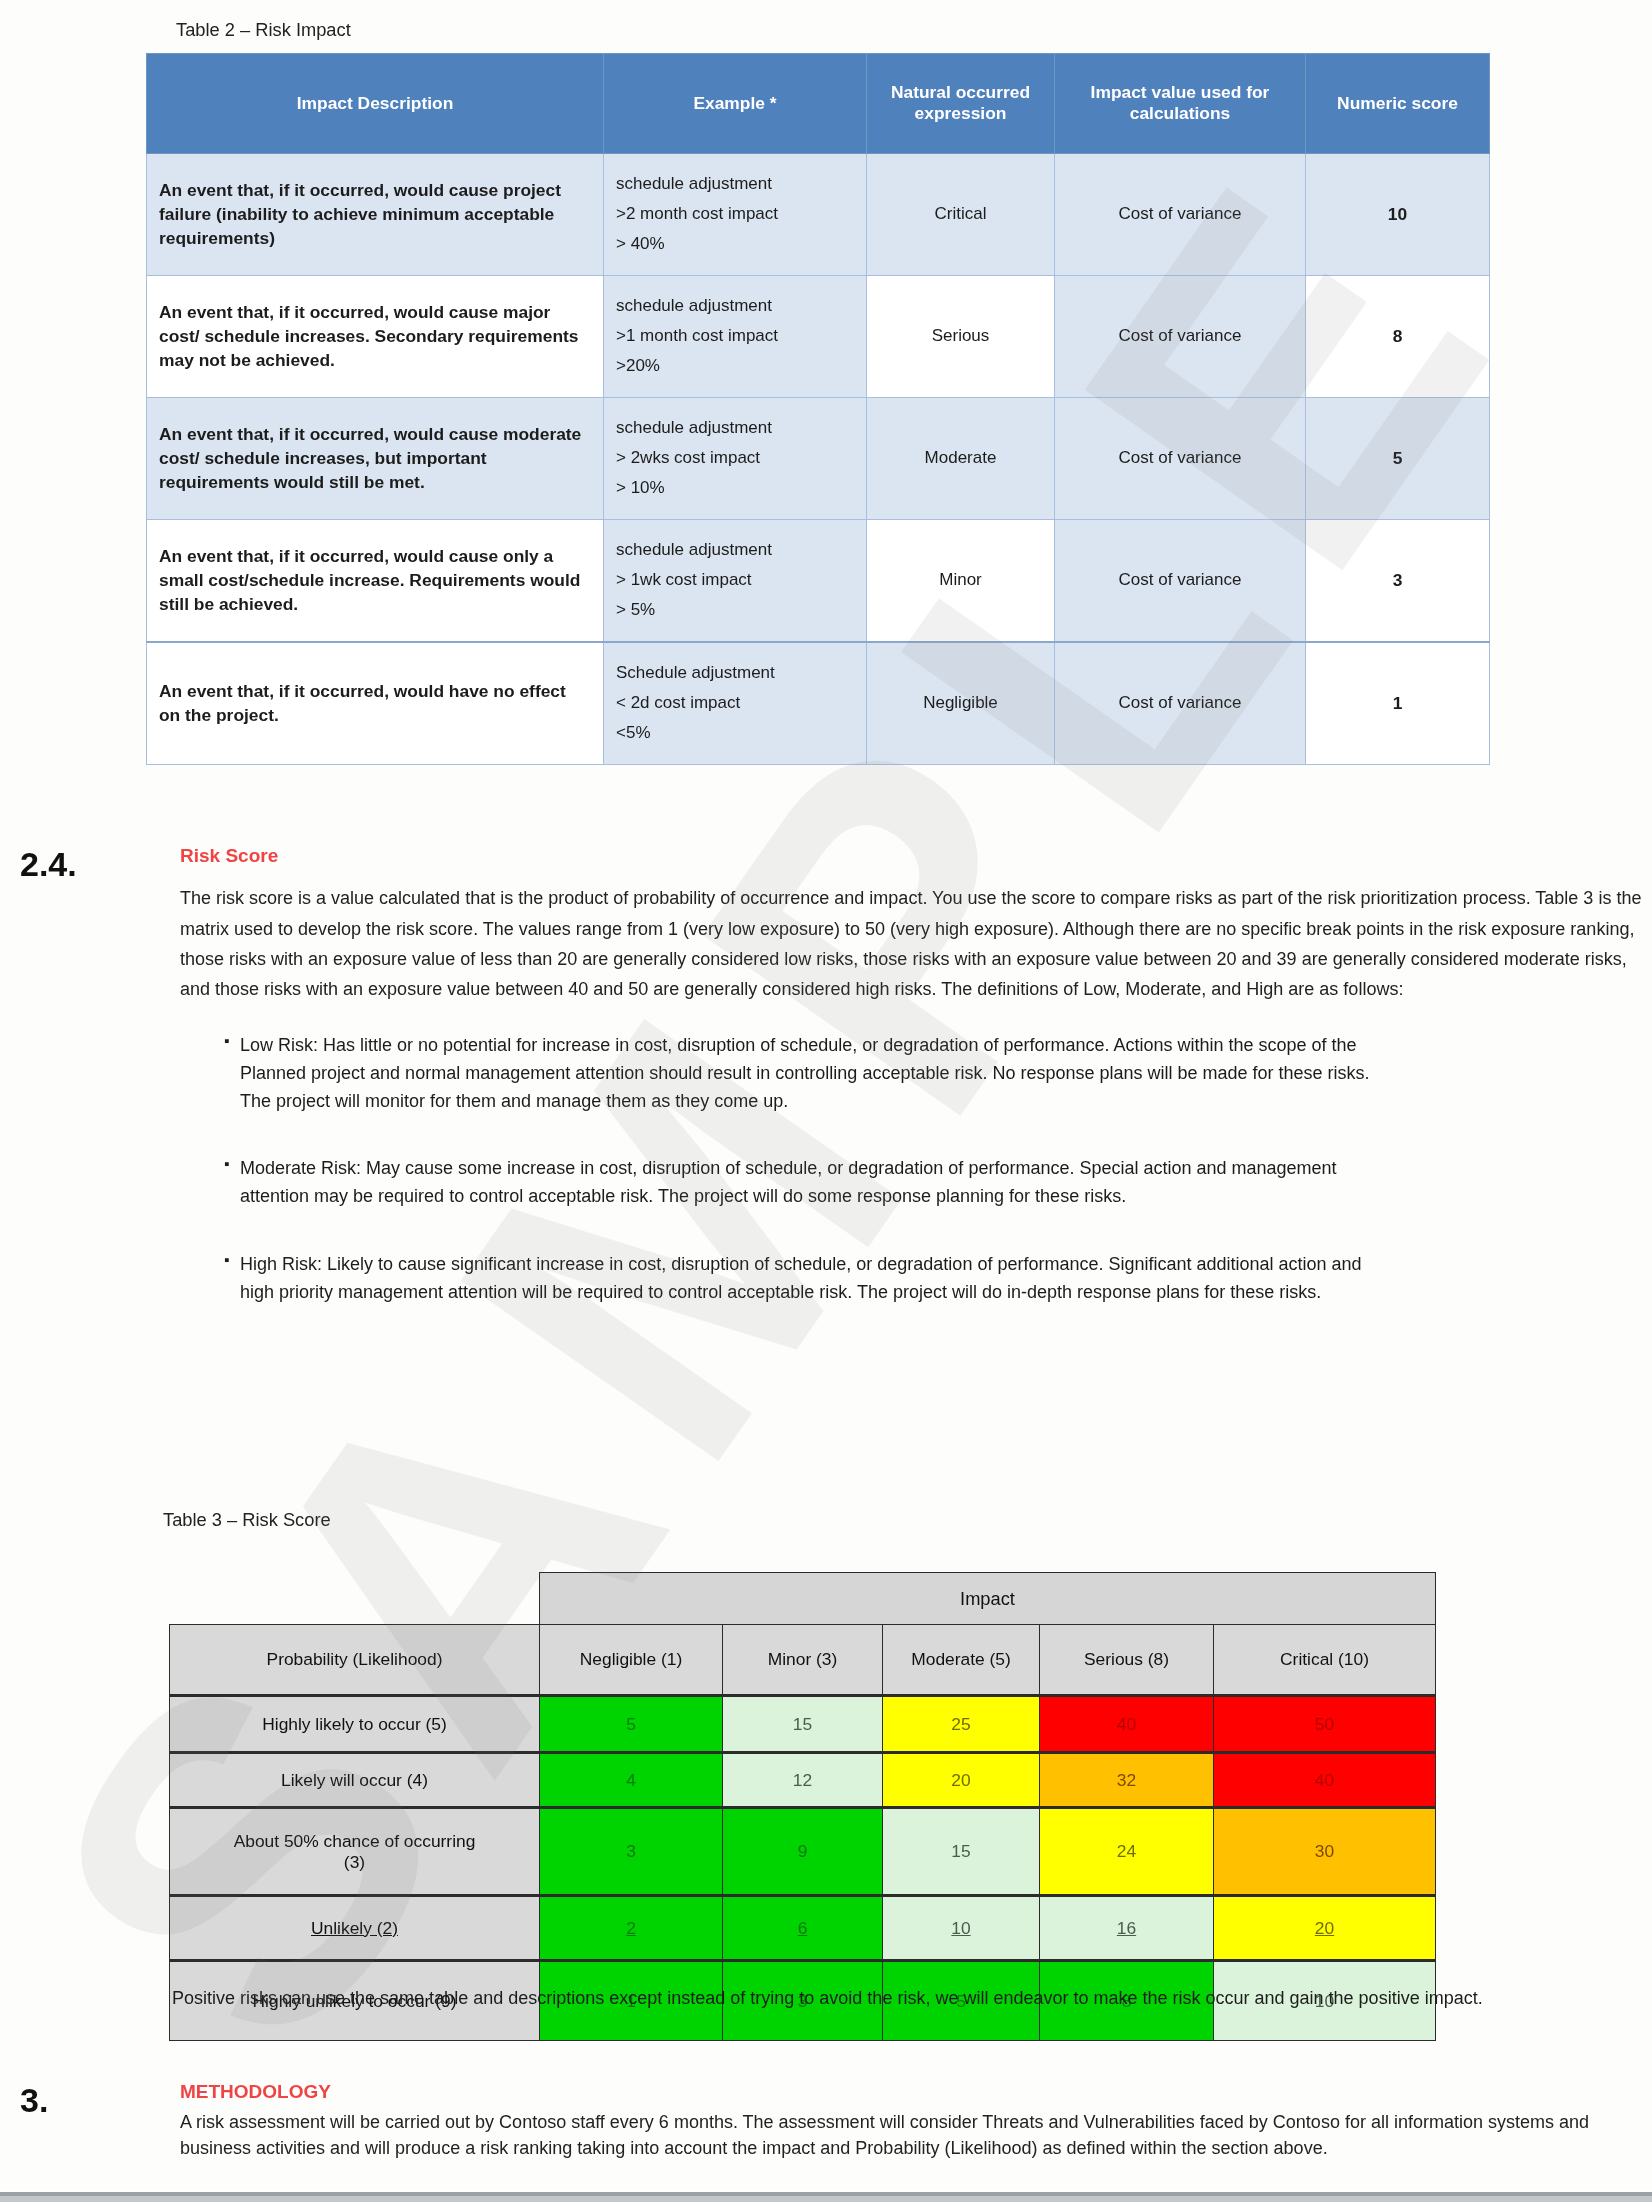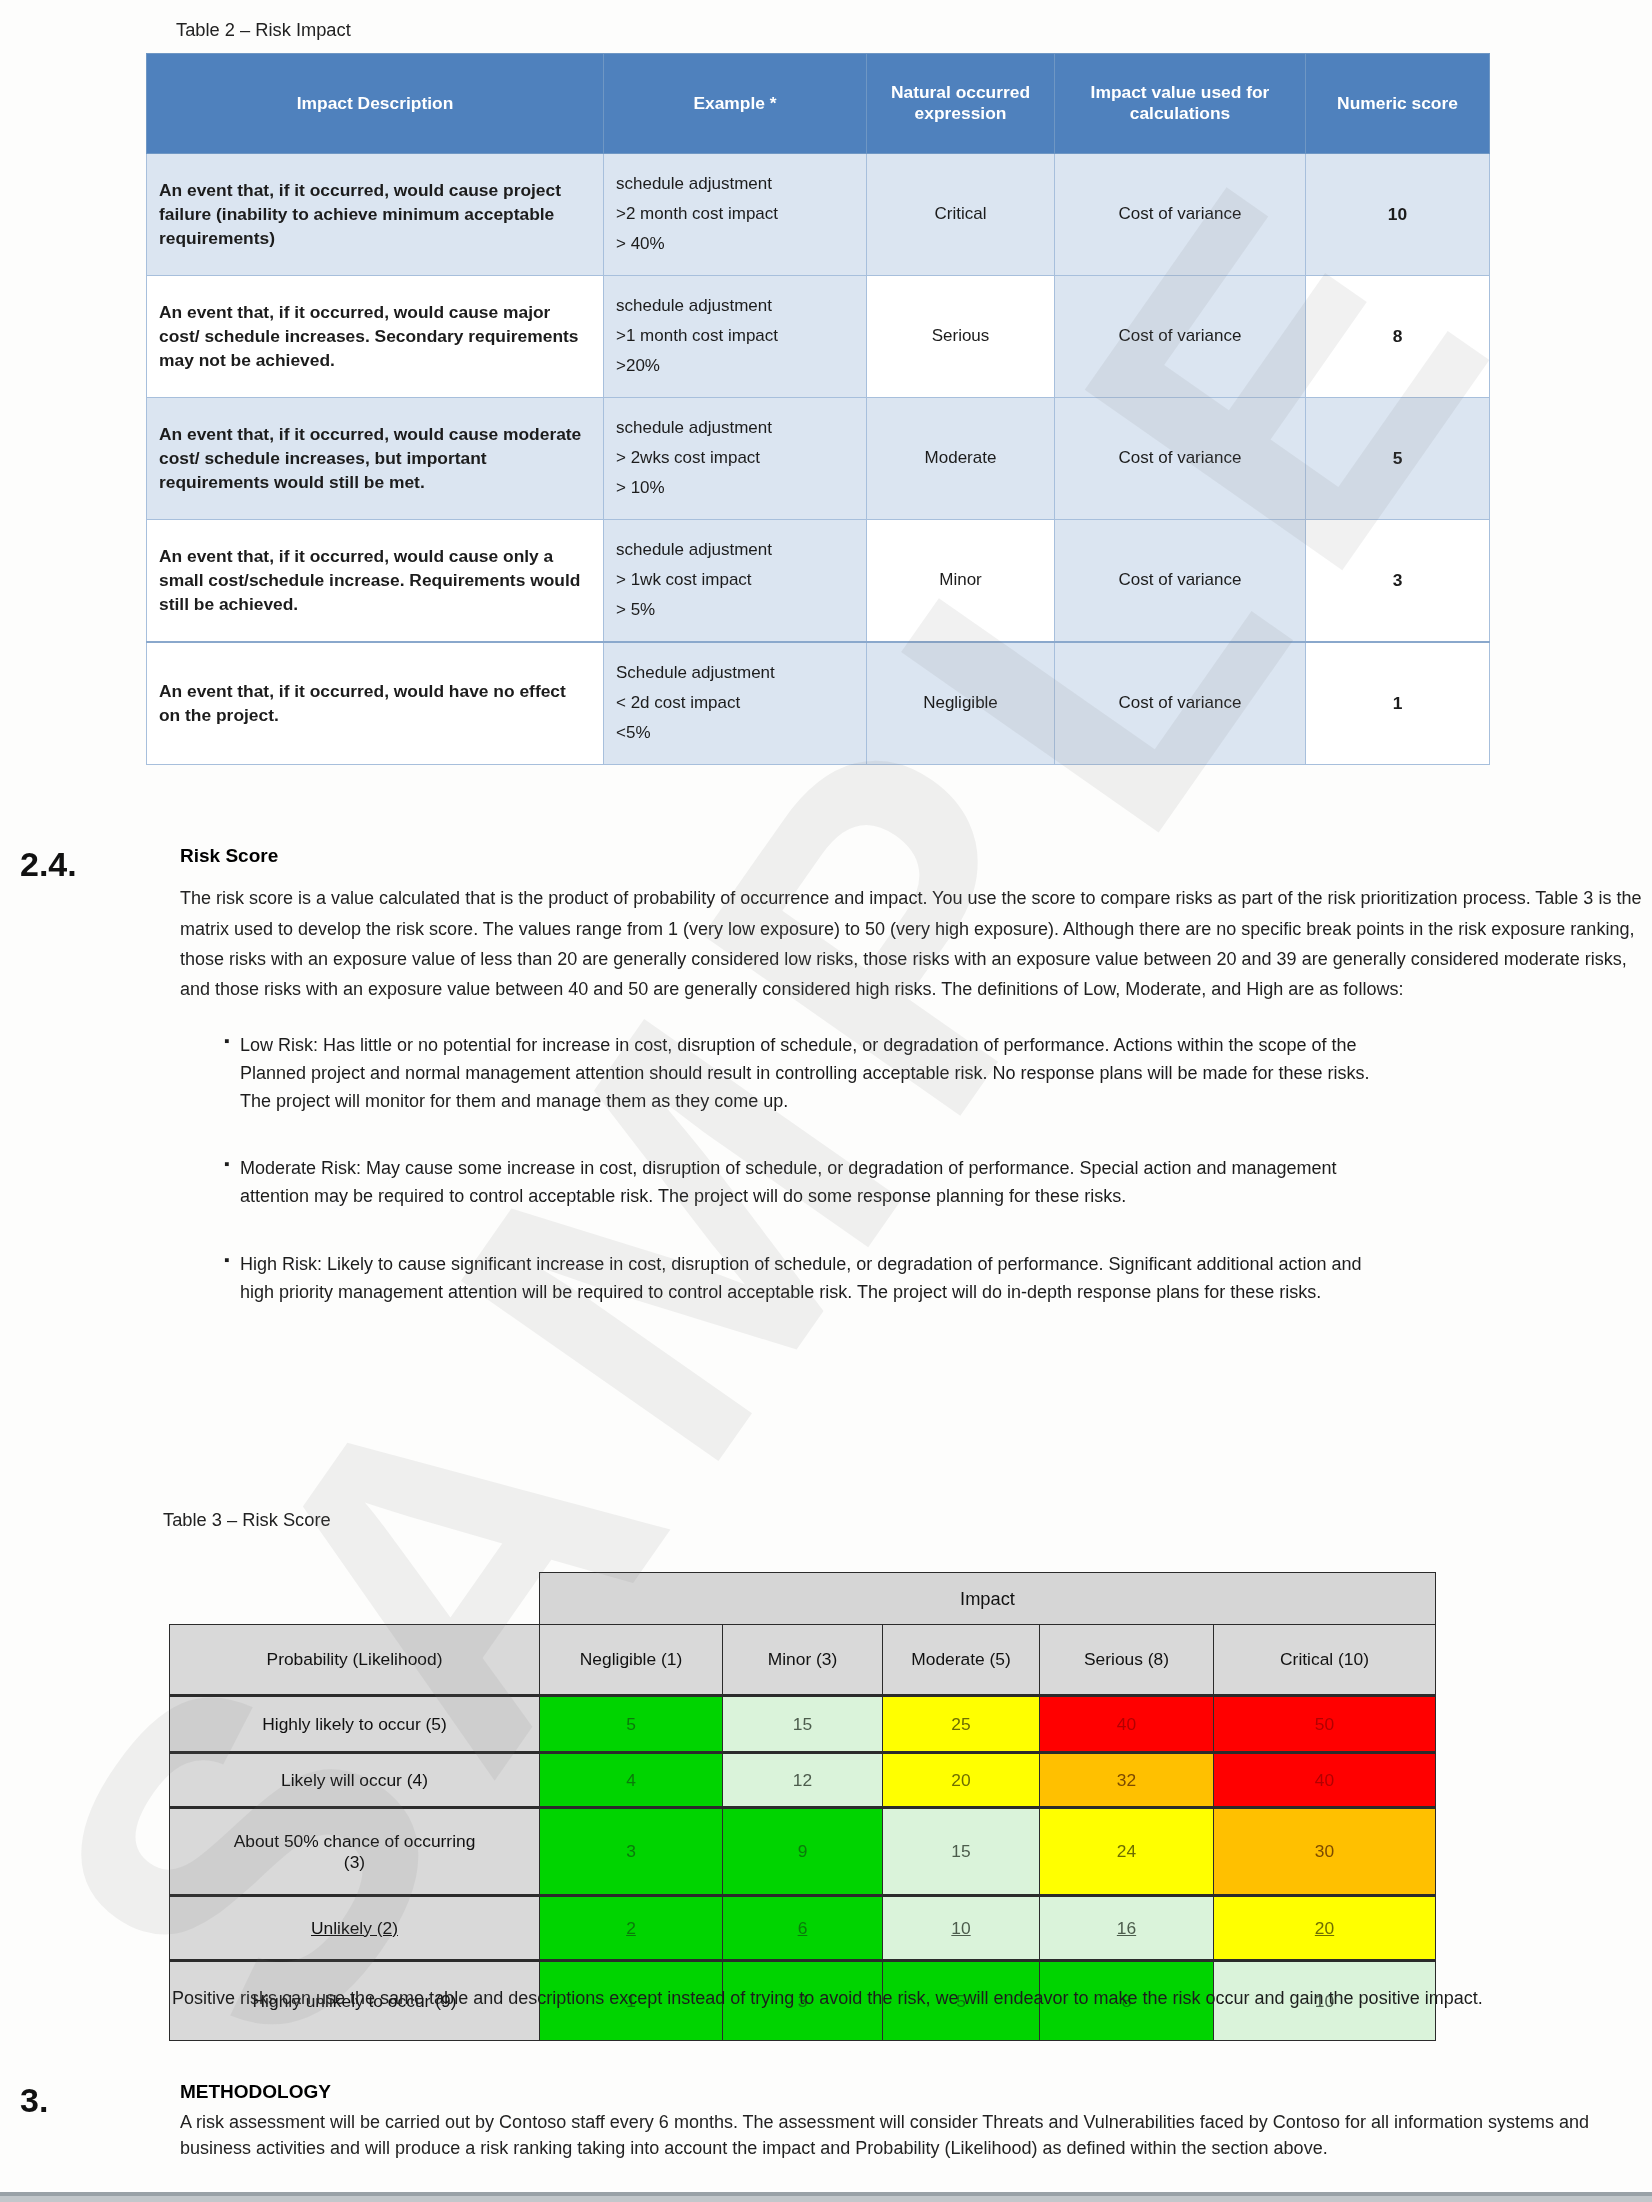--- a/index.html
+++ b/index.html
@@ -16,21 +16,21 @@
     position:absolute;left:47%;top:50%;
     transform:translate(-50%,-50%) rotate(-55deg);
     font-size:457px;font-weight:bold;letter-spacing:41px;
     color:rgba(120,120,120,0.10);white-space:nowrap;
   }
   
   .caption{position:absolute;font-size:18.3px;color:#222;}
   #caption2{left:143px;top:19px;margin-left:33px;}
   #caption3{left:163px;top:1509px;}
   .sec-num{position:absolute;left:20px;font-size:34px;font-weight:bold;color:#111;}
-  .sec-title{font-size:19px;font-weight:bold;color:#000000;margin:0 0 16.4px 0;}
+  .sec-title{font-size:19px;font-weight:bold;color:#ef4444;margin:0 0 16.4px 0;}
   .sec-body{font-size:18px;line-height:1.68;color:#222;margin:0;}
   #sec24{position:absolute;left:0;top:845px;width:1653px;}
   #sec24 .sec-content{margin-left:180px;width:1465px;}
   #sec3{position:absolute;left:0;top:2081px;width:1653px;}
   #sec3 .sec-content{margin-left:180px;width:1439px;}
   
   .bullets{margin-top:27.4px;}
   .bullet{display:flex;margin:0 0 40px 0;}
   .bullet .dot{width:60px;padding-left:44px;font-size:15.5px;box-sizing:border-box;flex:none;}
   .bullet .btext{width:1156px;font-size:18px;line-height:1.55;}

